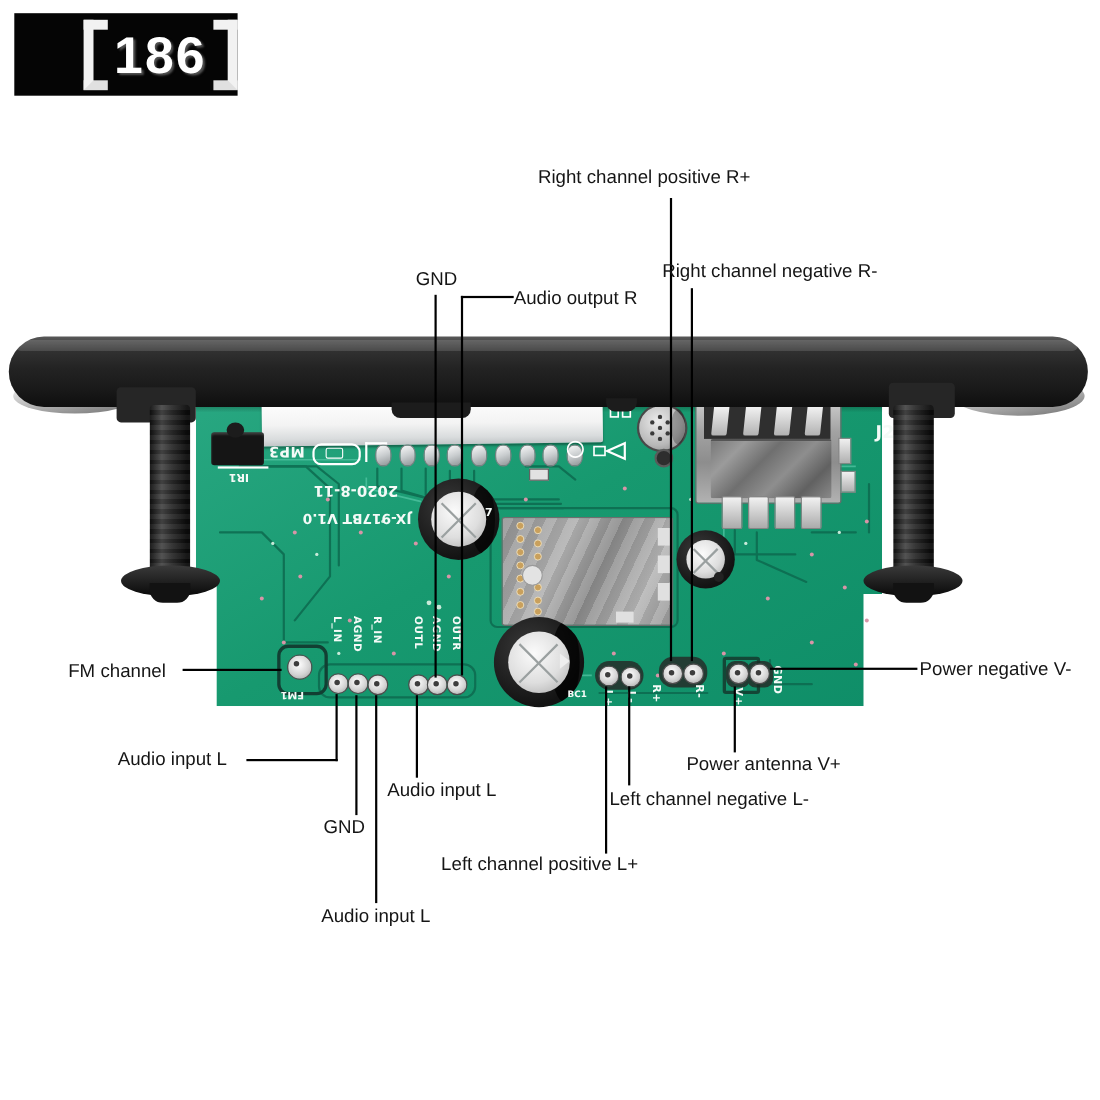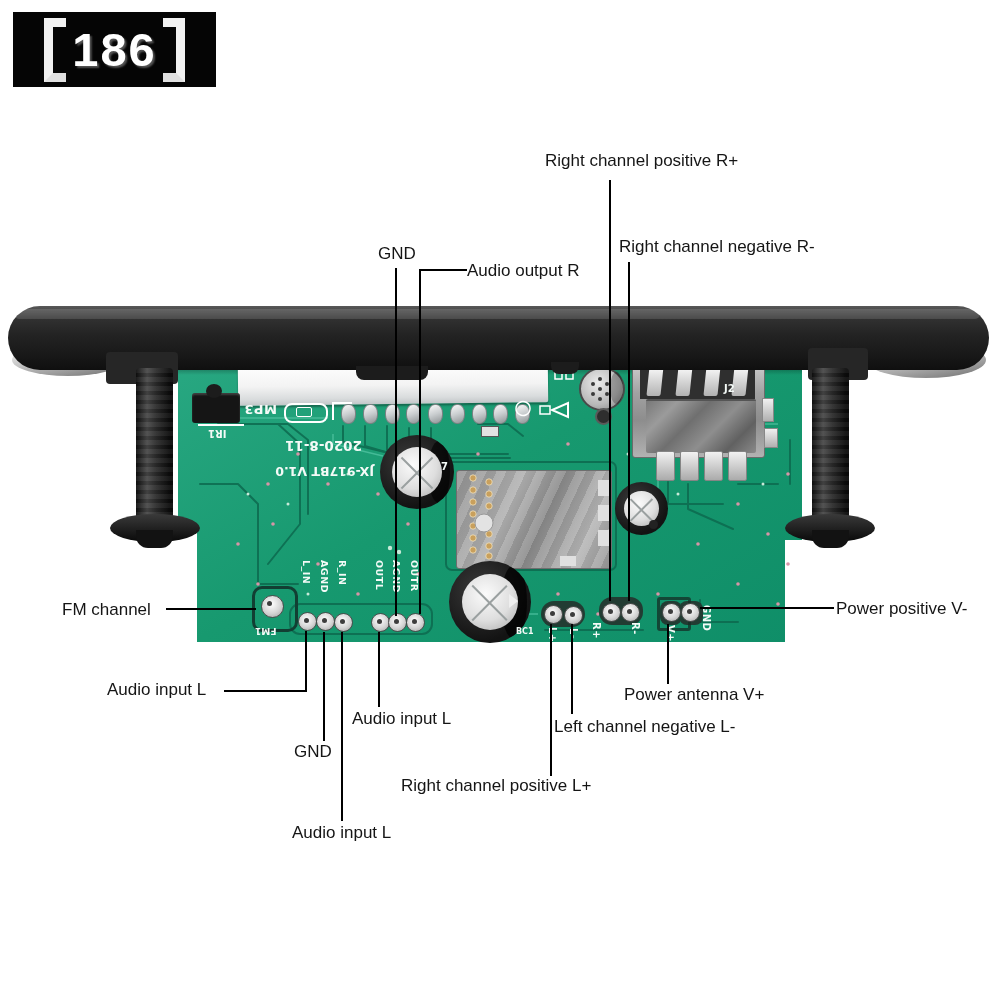--- a/index.html
+++ b/index.html
@@ -1,20 +1,20 @@
 <!DOCTYPE html>
 <html><head>
 <meta charset="utf-8">
 <style>
   html,body{margin:0;padding:0;background:#fff;}
   #canvas{position:relative;width:1000px;height:1000px;background:#ffffff;overflow:hidden;
           font-family:"Liberation Sans",sans-serif;}
   
   .badge{position:absolute;left:13px;top:12px;width:203px;height:75px;background:#050505;
-         display:flex;align-items:center;justify-content:center;gap:6px;z-index:9;}
+         display:flex;align-items:center;justify-content:flex-end;gap:6px;z-index:9;}
   .badge .num{color:#fff;font-size:47px;font-weight:bold;letter-spacing:2px;
               text-shadow:2px 2px 2px #555;}
   .brk{width:13px;height:46px;}
   .brk-l{border-left:9px solid #f2f2f2;border-top:9px solid #f2f2f2;border-bottom:9px solid #e0e0e0;}
   .brk-r{border-right:9px solid #f2f2f2;border-top:9px solid #f2f2f2;border-bottom:9px solid #e0e0e0;}
   .lbl{position:absolute;font-size:17px;color:#151515;white-space:nowrap;z-index:7;}
   .seg{position:absolute;background:#000;z-index:6;}
   .silk{position:absolute;color:#f4faf7;font-family:"DejaVu Sans",sans-serif;font-weight:bold;
         z-index:4;white-space:nowrap;}
   .r180{transform:rotate(180deg);}
@@ -256,21 +256,21 @@
   <div class="pad" style="left:621px;top:603px"></div>
   <div class="pad" style="left:662px;top:603px"></div>
   <div class="pad" style="left:681px;top:603px"></div>
 
   <div class="silk r180" style="left:244px;top:402px;font-size:13px;letter-spacing:.5px">MP3</div>
   <div class="cmp" style="left:284px;top:403px;width:40px;height:16px;border:2px solid #fff;border-radius:8px;z-index:4"></div>
   <div class="cmp" style="left:296px;top:407px;width:14px;height:8px;border:1.5px solid #fff;border-radius:2px;z-index:4"></div>
   <div class="cmp" style="left:332px;top:402px;width:18px;height:16px;border-left:2px solid #fff;border-top:2px solid #fff;z-index:4"></div>
   <div class="silk r180" style="left:250px;top:438px;width:112px;font-size:13.5px">2020-8-11</div>
   <div class="silk r180" style="left:246px;top:464px;width:128px;font-size:12.5px">JX-917BT V1.0</div>
-  <div class="silk" style="left:724px;top:383px;font-size:10px">J2</div>
+  <div class="silk" style="left:796px;top:383px;font-size:16px">J2</div>
   <div class="cmp" style="left:198px;top:418px;width:46px;height:6px;border-bottom:2px solid #fff;z-index:4"></div>
   <div class="silk r180" style="left:208px;top:428px;font-size:10px">IR1</div>
   <div class="silk" style="left:441px;top:461px;font-size:10px">7</div>
   <div class="silk" style="left:516px;top:627px;font-size:8px">BC1</div>
   <div class="silk r180" style="left:255px;top:626px;font-size:9px">FM1</div>
 
   <div class="vsilk" style="left:312px;top:560px">L_IN</div>
   <div class="vsilk" style="left:330px;top:560px">AGND</div>
   <div class="vsilk" style="left:348px;top:560px">R_IN</div>
   <div class="vsilk" style="left:385px;top:560px">OUTL</div>
@@ -331,27 +331,27 @@
   <div class="seg" style="left:305px;top:631px;width:2px;height:61px"></div>
   <div class="seg" style="left:224px;top:690px;width:83px;height:2px"></div>
   <div class="seg" style="left:323px;top:632px;width:2px;height:109px"></div>
   <div class="seg" style="left:341px;top:632px;width:2px;height:189px"></div>
   <div class="seg" style="left:378px;top:632px;width:2px;height:75px"></div>
   <div class="seg" style="left:550px;top:624px;width:2px;height:152px"></div>
   <div class="seg" style="left:571px;top:624px;width:2px;height:90px"></div>
   <div class="seg" style="left:667px;top:624px;width:2px;height:60px"></div>
   <div class="seg" style="left:700px;top:607px;width:134px;height:2px"></div>
 
-  <div class="lbl" style="left:545px;top:151px">Right channel positive R+</div>
-  <div class="lbl" style="left:619px;top:237px">Right channel negative R-</div>
+  <div class="lbl" style="left:489px;top:151px">Right channel positive R+</div>
+  <div class="lbl" style="left:602px;top:237px">Right channel negative R-</div>
   <div class="lbl" style="left:378px;top:244px">GND</div>
   <div class="lbl" style="left:467px;top:261px">Audio output R</div>
   <div class="lbl" style="left:62px;top:600px">FM channel</div>
   <div class="lbl" style="left:107px;top:680px">Audio input L</div>
   <div class="lbl" style="left:294px;top:742px">GND</div>
   <div class="lbl" style="left:292px;top:823px">Audio input L</div>
   <div class="lbl" style="left:352px;top:709px">Audio input L</div>
-  <div class="lbl" style="left:401px;top:776px">Right channel positive L+</div>
+  <div class="lbl" style="left:401px;top:776px">Left channel positive L+</div>
   <div class="lbl" style="left:554px;top:717px">Left channel negative L-</div>
   <div class="lbl" style="left:624px;top:685px">Power antenna V+</div>
-  <div class="lbl" style="left:836px;top:599px">Power positive V-</div>
+  <div class="lbl" style="left:836px;top:599px">Power negative V-</div>
 
 </div>
 
 </body></html>

